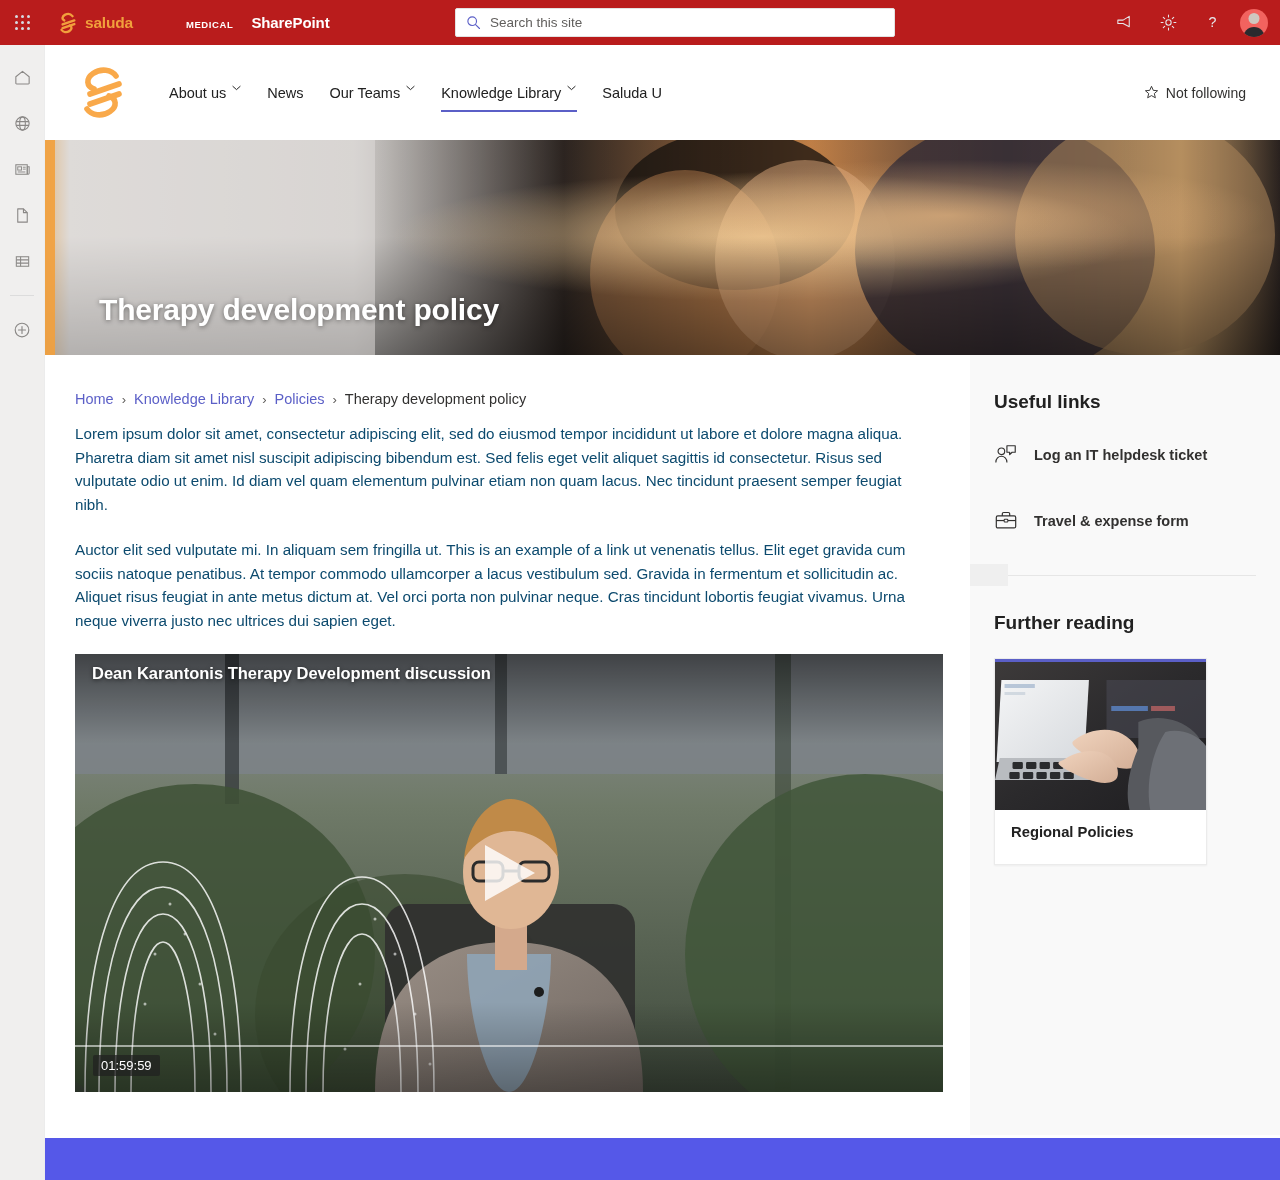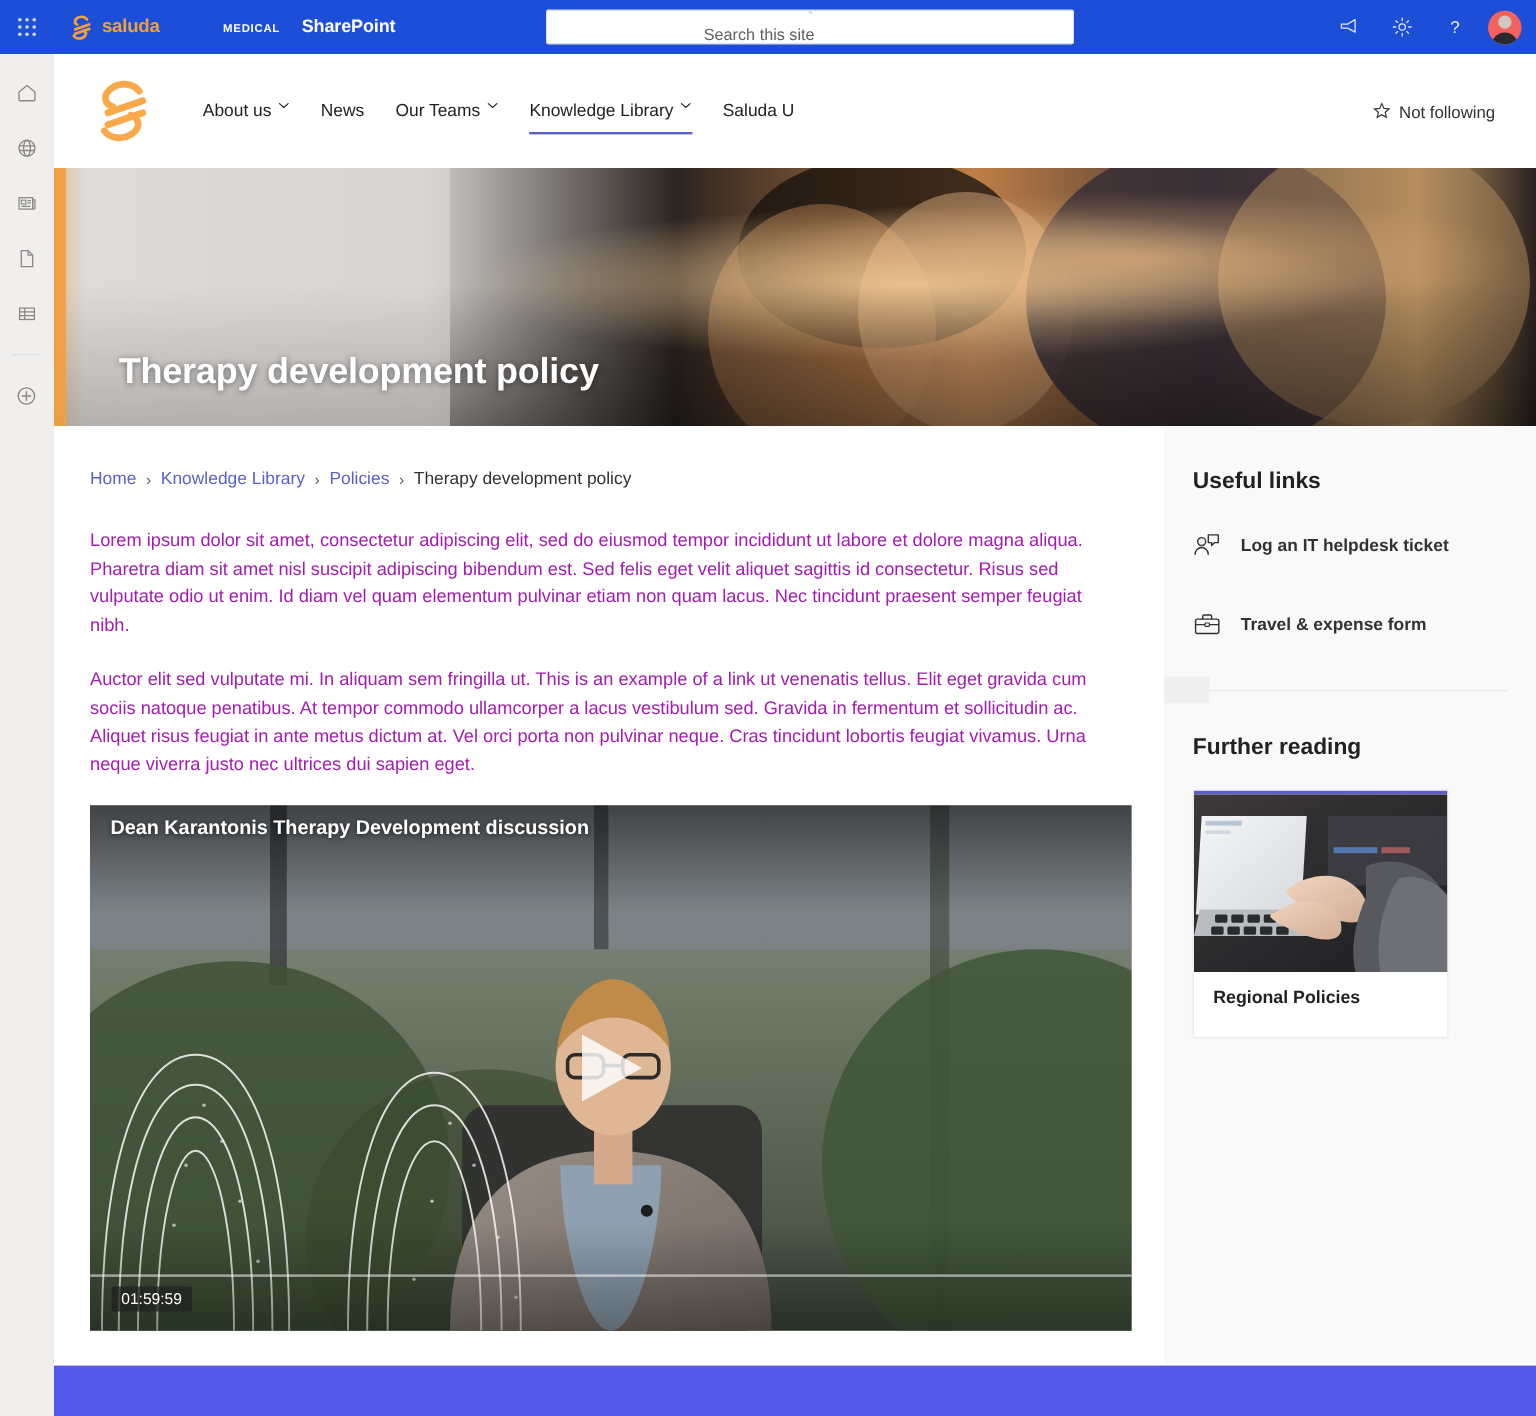--- a/index.html
+++ b/index.html
@@ -7,21 +7,21 @@
     width: 1280px; height: 1180px;
     font-family: "Liberation Sans", sans-serif;
     background: #f0efee;
     overflow: hidden;
   }
 
   
   .suite-bar {
     position: absolute; top: 0; left: 0;
     width: 1280px; height: 45px;
-    background: #1d4ed8;
+    background: #b91c1c;
     display: flex; align-items: center;
     z-index: 40;
   }
   .waffle {
     width: 44px; height: 45px;
     display: flex; align-items: center; justify-content: center;
     cursor: pointer;
   }
   .waffle-grid {
     display: grid; grid-template-columns: repeat(3, 3px);
@@ -43,21 +43,21 @@
     letter-spacing: -0.1px;
   }
 
   .search-wrap {
     position: absolute; left: 455px; top: 8px;
     width: 440px; height: 29px;
   }
   .search-box {
     width: 100%; height: 100%;
     background: #fff; border: 1px solid #e2e2e2; border-radius: 2px;
-    display: flex; align-items: center; padding: 0 10px; gap: 9px; flex-direction: column;
+    display: flex; align-items: center; padding: 0 10px; gap: 9px;
   }
   .search-box input {
     border: none; outline: none; flex: 1;
     font-family: "Liberation Sans", sans-serif; font-size: 13.5px; color: #323130;
     background: transparent;
   }
   .search-box input::placeholder { color: #605e5c; }
 
   .suite-right {
     position: absolute; right: 8px; top: 0; height: 45px;
@@ -143,27 +143,27 @@
     font-size: 30px; color: #ffffff; font-weight: 600; letter-spacing: -0.2px;
     text-shadow: 0 1px 5px rgba(0,0,0,.45);
   }
 
   
   .page-body { display: flex; align-items: flex-start; background: #ffffff; }
   .col-main { width: 925px; padding: 36px 30px 0 30px; background:#fff; min-height: 770px; }
   .col-side { width: 310px; padding: 36px 24px 0 24px; background: #f9f9f9; align-self: stretch; min-height: 780px;}
 
   
-  .crumbs { display: flex; align-items: center; gap: 8px; font-size: 14.5px; margin-bottom: 32px; }
+  .crumbs { display: flex; align-items: center; gap: 8px; font-size: 14.5px; margin-bottom: 15px; }
   .crumbs a { color: #5b5fc7; text-decoration: none; cursor: pointer; }
   .crumbs .sep { color: #605e5c; font-size: 13px; }
   .crumbs .cur { color: #323130; }
 
   .para {
-    font-size: 15.2px; line-height: 23.5px; color: #a21caf;
+    font-size: 15.2px; line-height: 23.5px; color: #0c4a6e;
     margin-bottom: 22px; max-width: 855px;
   }
 
   
   .video {
     position: relative; width: 868px; height: 438px;
     background: #737373; overflow: hidden; margin-top: 14px;
   }
   .video-title {
     position: absolute; left: 17px; top: 10px; z-index: 6;

